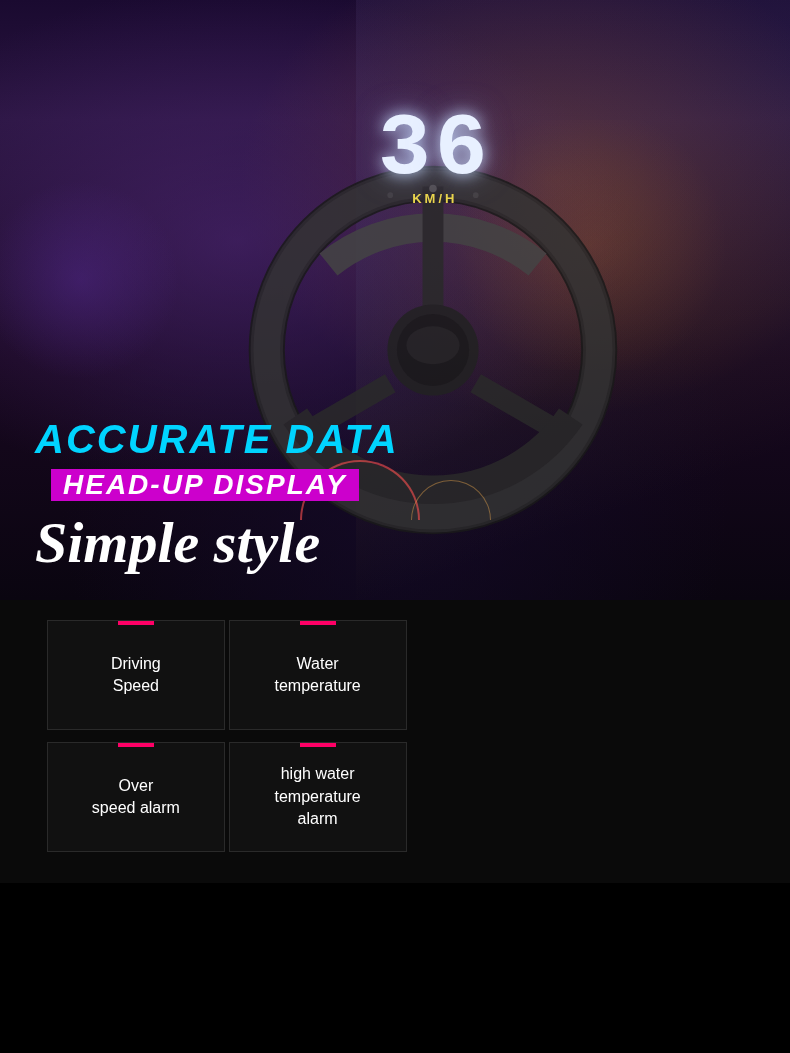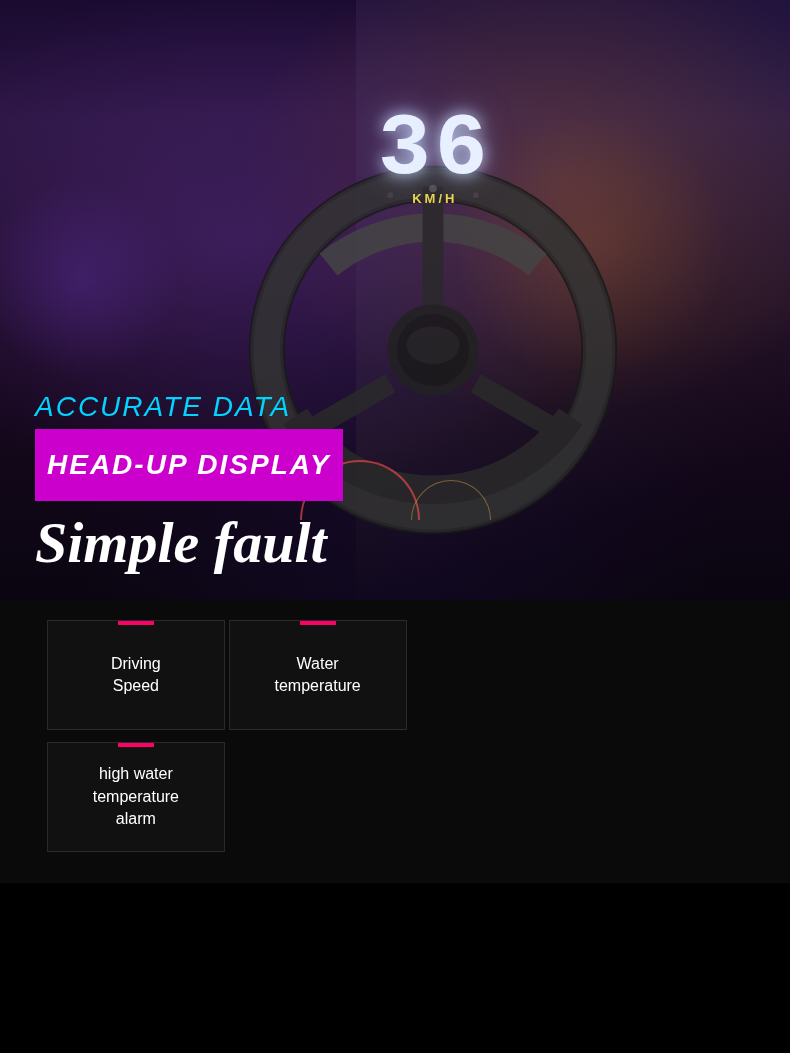--- a/index.html
+++ b/index.html
@@ -89,39 +89,39 @@
     .hero-text {
       position: absolute;
       bottom: 0;
       left: 0;
       right: 0;
       padding: 20px 35px 25px;
       z-index: 10;
     }
 
     .accurate-data-text {
-      font-size: 28px;
-      font-weight: 400;
+      font-size: 40px;
+      font-weight: 700;
       color: #00d4ff;
       text-transform: uppercase;
       letter-spacing: 2px;
       line-height: 1.2;
       font-style: italic;
     }
 
     .head-up-badge {
       display: inline-block;
       background: #cc00cc;
       color: #ffffff;
       font-size: 28px;
       font-weight: 900;
-      padding: 20px 12px;
+      padding: 0 12px;
       text-transform: uppercase;
       letter-spacing: 2px;
-      margin: 6px 0;
+      margin: 6px 16px;
       font-style: italic;
     }
 
     .simple-style-text {
       font-size: 58px;
       font-weight: 900;
       color: #ffffff;
       font-family: Georgia, 'Times New Roman', serif;
       font-style: italic;
       line-height: 1.1;
@@ -279,36 +279,39 @@
     </div>
 
     <div class="dashboard-hint"></div>
     <div class="dashboard-hint-2"></div>
 
     <div class="hero-text">
       <div class="accurate-data-text">ACCURATE DATA</div>
       <div>
         <span class="head-up-badge">HEAD-UP DISPLAY</span>
       </div>
-      <div class="simple-style-text">Simple fault</div>
+      <div class="simple-style-text">Simple style</div>
     </div>
   </div>
 
   <div class="features-section">
 
     <div class="features-row">
       <div class="feature-card">
         <span class="feature-label">Driving<br>Speed</span>
       </div>
       <div class="feature-card">
         <span class="feature-label">Water<br>temperature</span>
       </div>
     </div>
 
     <div class="features-row">
       <div class="feature-card">
+        <span class="feature-label">Over<br>speed alarm</span>
+      </div>
+      <div class="feature-card">
         <span class="feature-label">high water<br>temperature<br>alarm</span>
       </div>
     </div>
 
   </div>
 
 </div>
 
 </body></html>

